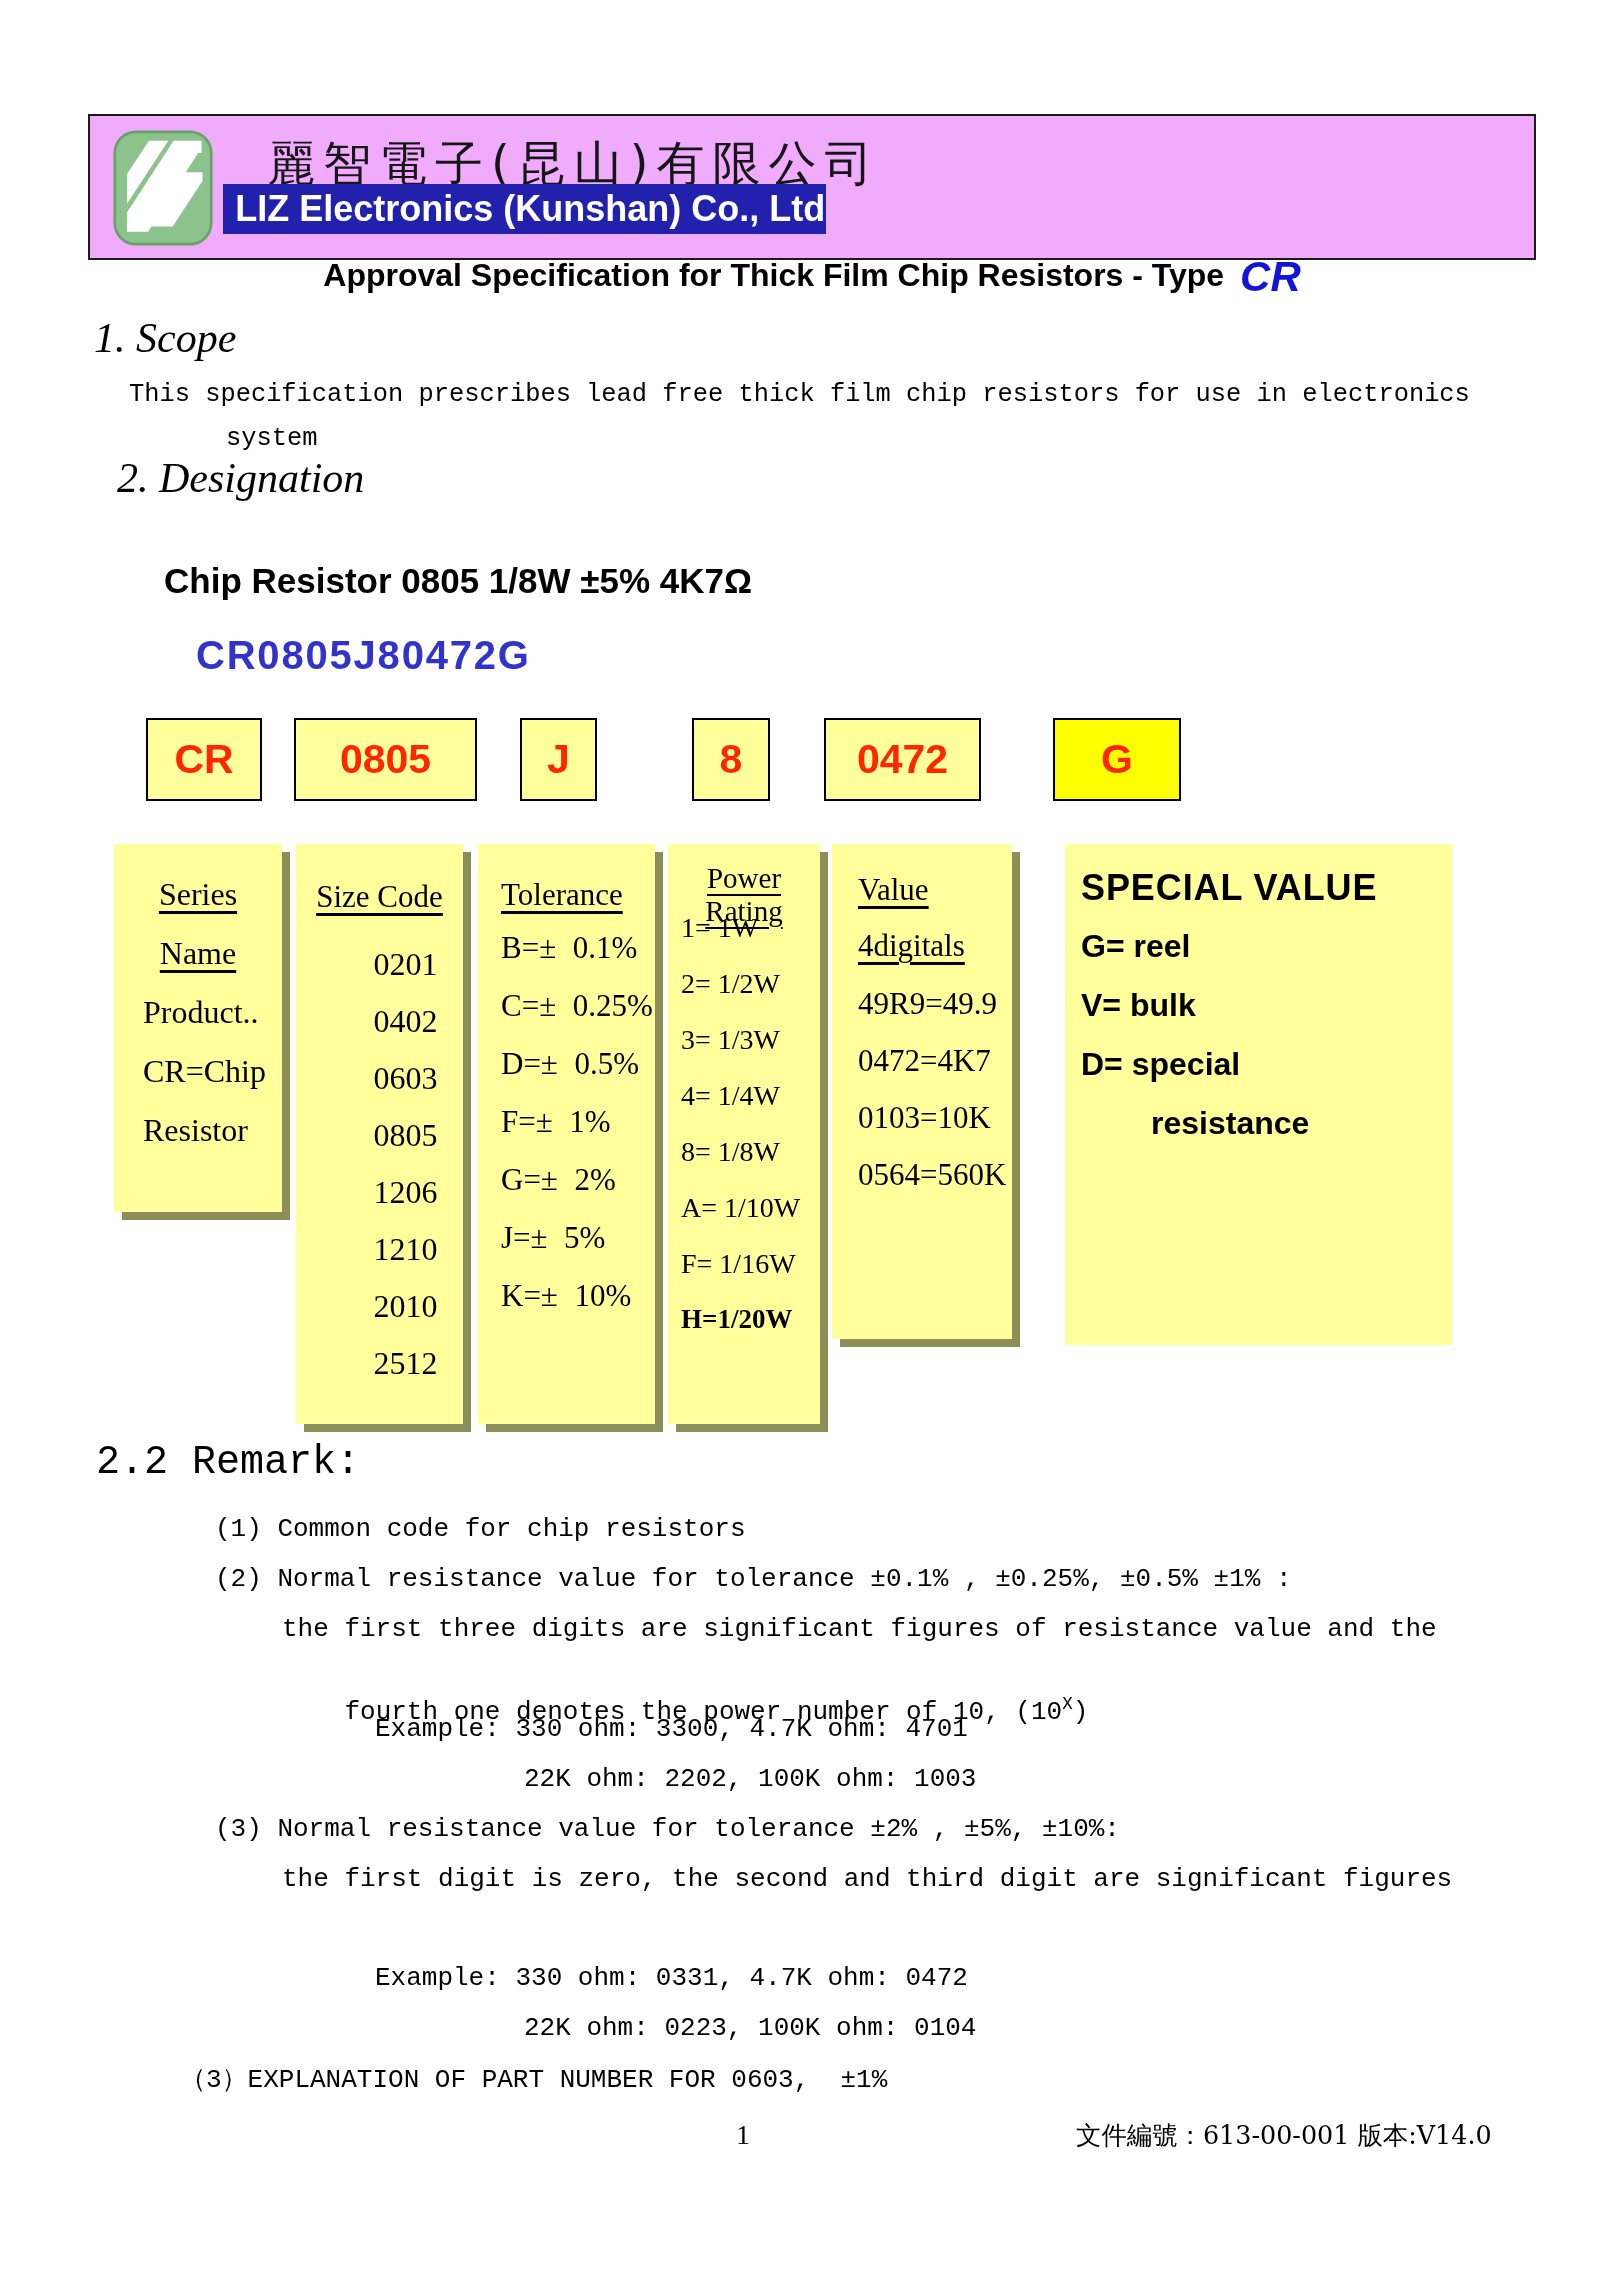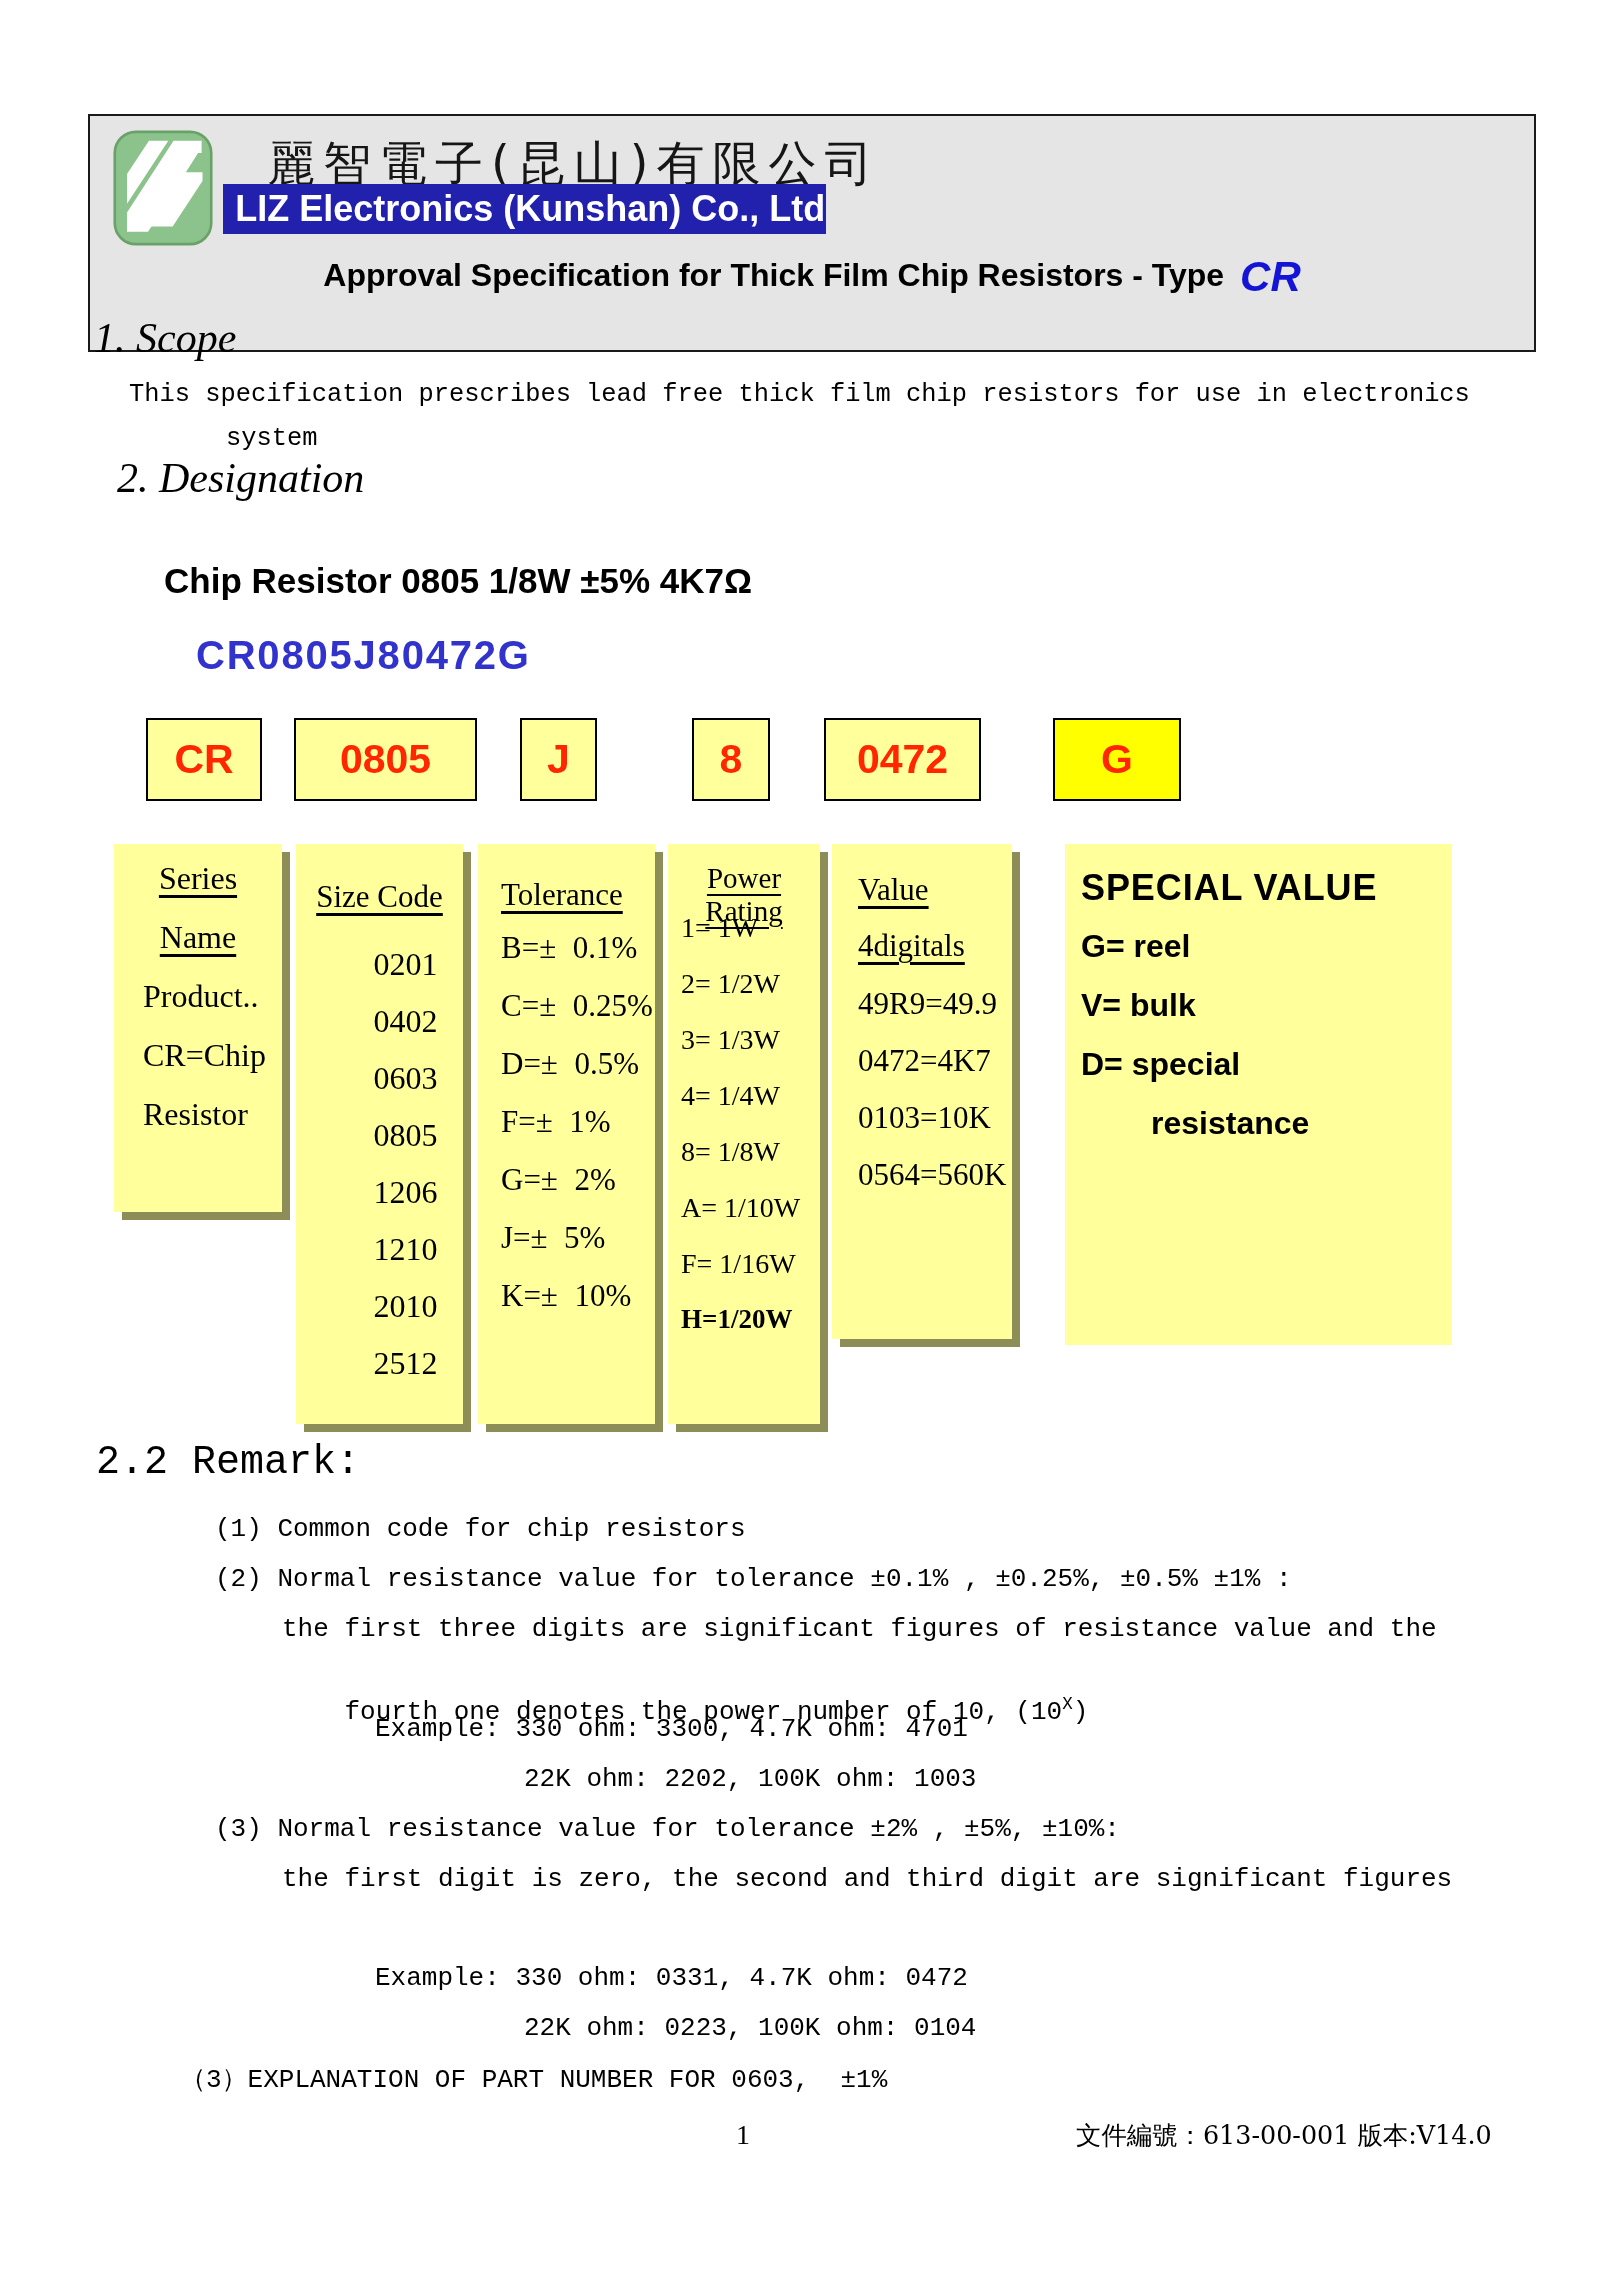--- a/index.html
+++ b/index.html
@@ -1,22 +1,22 @@
 <!DOCTYPE html>
 <html style="font-size:14px"><head>
 <meta charset="utf-8">
 <style>
   * { margin:0; padding:0; box-sizing:border-box; }
   html,body { background:#ffffff; }
   .page { position:relative; width:1622px; height:2295px; background:#ffffff; overflow:hidden;
           font-family:"Liberation Serif", serif; color:#000; }
 
   
-  .hdr-box { position:absolute; left:88px; top:114px; width:1448px; height:238px;
-             border:2.6px solid #1a1a1a; background:#e5e5e5; }
+  .hdr-box { position:absolute; left:88px; top:114px; width:1448px; height:146px;
+             border:2.6px solid #1a1a1a; background:#f0abfc; }
   .logo { position:absolute; left:23px; top:14px; width:100px; height:116px; }
   .cn-name { position:absolute; left:177px; top:16px; white-space:nowrap;
              font-family:"DejaVu Sans", sans-serif; font-size:48px; letter-spacing:8px; color:#161616; }
   .en-bar { position:absolute; left:133px; top:68px; width:603px; height:50px; background:#2121ae;
             display:flex; align-items:center; padding-left:12.3px; }
   .en-bar span { font-family:"Liberation Sans", sans-serif; font-weight:bold; font-size:36px;
                  color:#ffffff; white-space:nowrap; }
   .doc-title { position:absolute; left:0; right:0; top:137px; text-align:center; white-space:nowrap;
                font-family:"Liberation Sans", sans-serif; font-weight:bold; font-size:32px; color:#000; }
   .doc-title .type { color:#1414d6; font-style:italic; font-size:42px; margin-left:7px;
@@ -45,21 +45,21 @@
   #cb-2 { left:520px;  width:77px;  }
   #cb-3 { left:692px;  width:78px;  }
   #cb-4 { left:824px;  width:157px; }
   #cb-5 { left:1053px; width:128px; background:#ffff00; }
 
   
   .panel { position:absolute; top:844px; background:#ffff9c;
            box-shadow:8px 8px 0 #8d8d58; font-family:"Liberation Serif", serif; }
   .u { text-decoration:underline; text-underline-offset:6.1px; }
 
-  .p-series { left:114px; width:168px; height:368px; padding-top:16px; }
+  .p-series { left:114px; width:168px; height:368px; padding-top:32px; }
   .p-series .ph { text-align:center; font-size:32px; height:59px; }
   .p-series .pi { margin-left:29px; font-size:32px; height:59px; }
 
   .p-size { left:296px; width:167px; height:580px; padding-top:35px; }
   .p-size .ph { text-align:center; font-size:31px; height:67px; }
   .p-size .pi { margin-left:52px; font-size:32px; height:57px;text-align:center; }
 
   .p-tol { left:478px; width:177px; height:580px; padding-top:33px; }
   .p-tol .ph { margin-left:23px; font-size:31px; height:53px; }
   .p-tol .pi { margin-left:23px; font-size:31px; height:58px; word-spacing:8.8px; }

